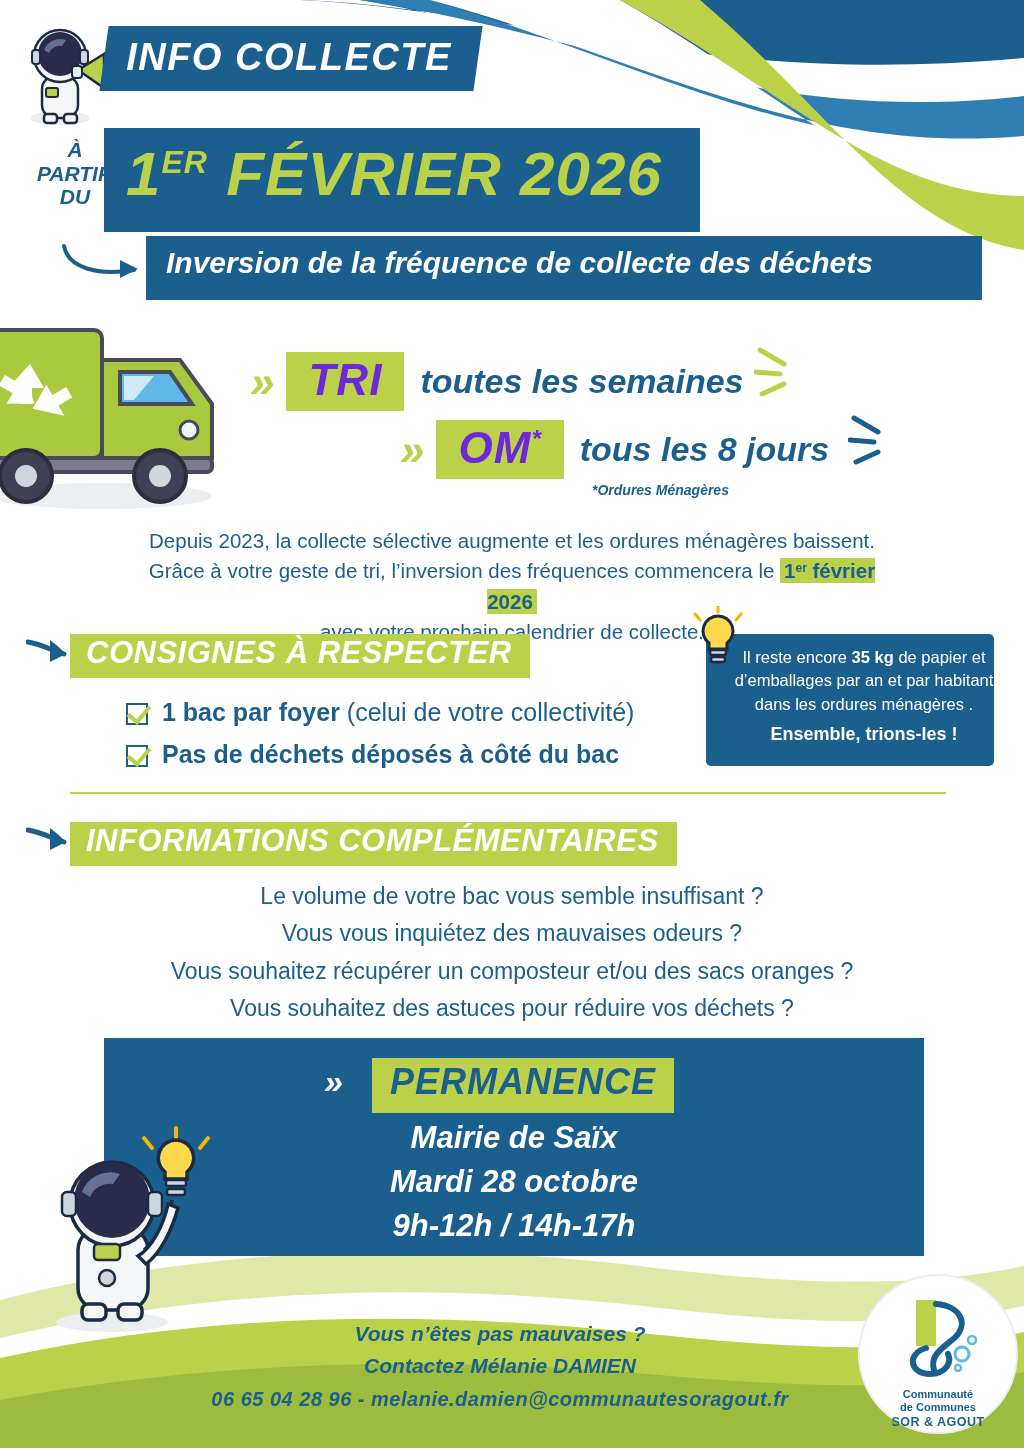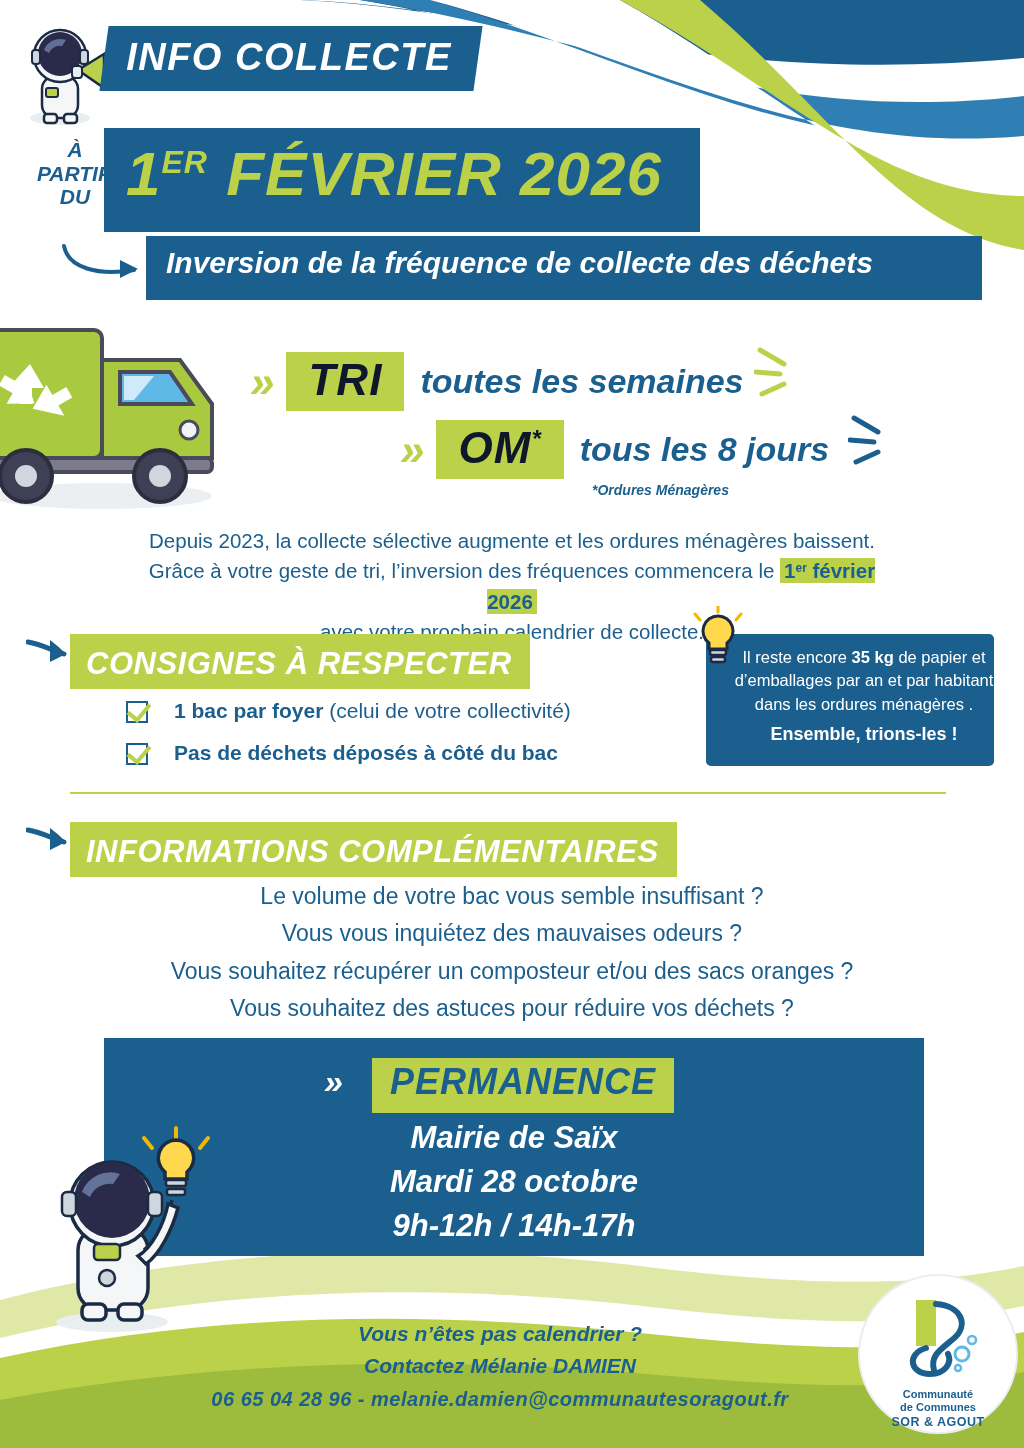--- a/index.html
+++ b/index.html
@@ -83,21 +83,21 @@
     font-weight: bold;
     font-style: italic;
     white-space: nowrap;
   }
 
   
   .chev { color: #bcd14a; font-size: 44px; font-weight: bold; font-style: italic; letter-spacing: -4px; }
   .tag {
     display: inline-block;
     background: #bcd14a;
-    color: #0f172a;
+    color: #6d28d9;
     font-size: 44px;
     font-weight: bold;
     font-style: italic;
     padding: 3px 22px 6px 22px;
     letter-spacing: 1px;
   }
   .row-tri { position: absolute; left: 250px; top: 352px; display: flex; align-items: center; gap: 16px; }
   .row-om  { position: absolute; left: 400px; top: 420px; display: flex; align-items: center; gap: 16px; }
   .row-text {
     color: #1b5f8e;
@@ -131,36 +131,36 @@
 
   
   .section-head {
     position: absolute;
     background: #bcd14a;
     color: #ffffff;
     font-size: 31px;
     font-weight: bold;
     font-style: italic;
     letter-spacing: 0.5px;
-    padding: 12px 18px 7px 16px;
+    padding: 1px 18px 7px 16px;
     white-space: nowrap;
   }
   #head-consignes { left: 70px; top: 634px; }
   #head-infos { left: 70px; top: 822px; }
 
   .arrow-deco { position: absolute; }
 
   
   .check-item {
     position: absolute;
     display: flex;
     align-items: center;
-    gap: 26px;
-    color: #1b5f8e;
-    font-size: 21px;
+    gap: 14px;
+    color: #1b5f8e;
+    font-size: 25px;
   }
   #check1 { left: 126px; top: 698px; }
   #check2 { left: 126px; top: 740px; }
   .check-box {
     width: 22px; height: 22px;
     border: 2px solid #1b5f8e;
     position: relative;
     margin-top: 3px;
     flex: 0 0 auto;
   }
@@ -468,21 +468,21 @@
       <rect x="122" y="92" width="14" height="24" rx="5" fill="#cfd6dd" stroke="#1b2b44" stroke-width="2.5"></rect>
       <path d="M118,150 C130,140 142,118 146,100" stroke="#1b2b44" stroke-width="3.5" fill="none"></path>
       <path d="M112,156 C126,148 138,124 142,104 l10,4 c-6,22 -18,46 -32,56 z" fill="#f4f6f8" stroke="#1b2b44" stroke-width="3.5"></path>
       <rect x="68" y="144" width="26" height="16" rx="4" fill="#bcd14a" stroke="#1b2b44" stroke-width="2.5"></rect>
       <circle cx="81" cy="178" r="8" fill="#cfd6dd" stroke="#1b2b44" stroke-width="2.5"></circle>
       <rect x="56" y="204" width="24" height="16" rx="6" fill="#f4f6f8" stroke="#1b2b44" stroke-width="3.5"></rect>
       <rect x="92" y="204" width="24" height="16" rx="6" fill="#f4f6f8" stroke="#1b2b44" stroke-width="3.5"></rect>
     </svg>
   </div>
 
-  <div class="footer-line" id="foot1">Vous n’êtes pas calendrier ?</div>
+  <div class="footer-line" id="foot1">Vous n’êtes pas mauvaises ?</div>
   <div class="footer-line" id="foot2">Contactez Mélanie DAMIEN</div>
   <div class="footer-line" id="foot3">06 65 04 28 96  -  melanie.damien@communautesoragout.fr</div>
 
   <div class="logo-circle"></div>
   <div class="swoosh" style="left:900px; top:1296px; width:82px; height:86px;">
     <svg width="82" height="86" viewBox="0 0 82 86">
       <rect x="16" y="4" width="20" height="46" fill="#bcd14a"></rect>
       <path d="M36,8 C62,10 70,30 52,44 C40,54 30,60 34,74" stroke="#1b5f8e" stroke-width="6" fill="none" stroke-linecap="round"></path>
       <path d="M26,52 C6,58 10,78 30,78 C46,78 52,66 48,58" stroke="#1b5f8e" stroke-width="6" fill="none" stroke-linecap="round"></path>
       <circle cx="62" cy="58" r="7" fill="none" stroke="#5fb8e6" stroke-width="3"></circle>

